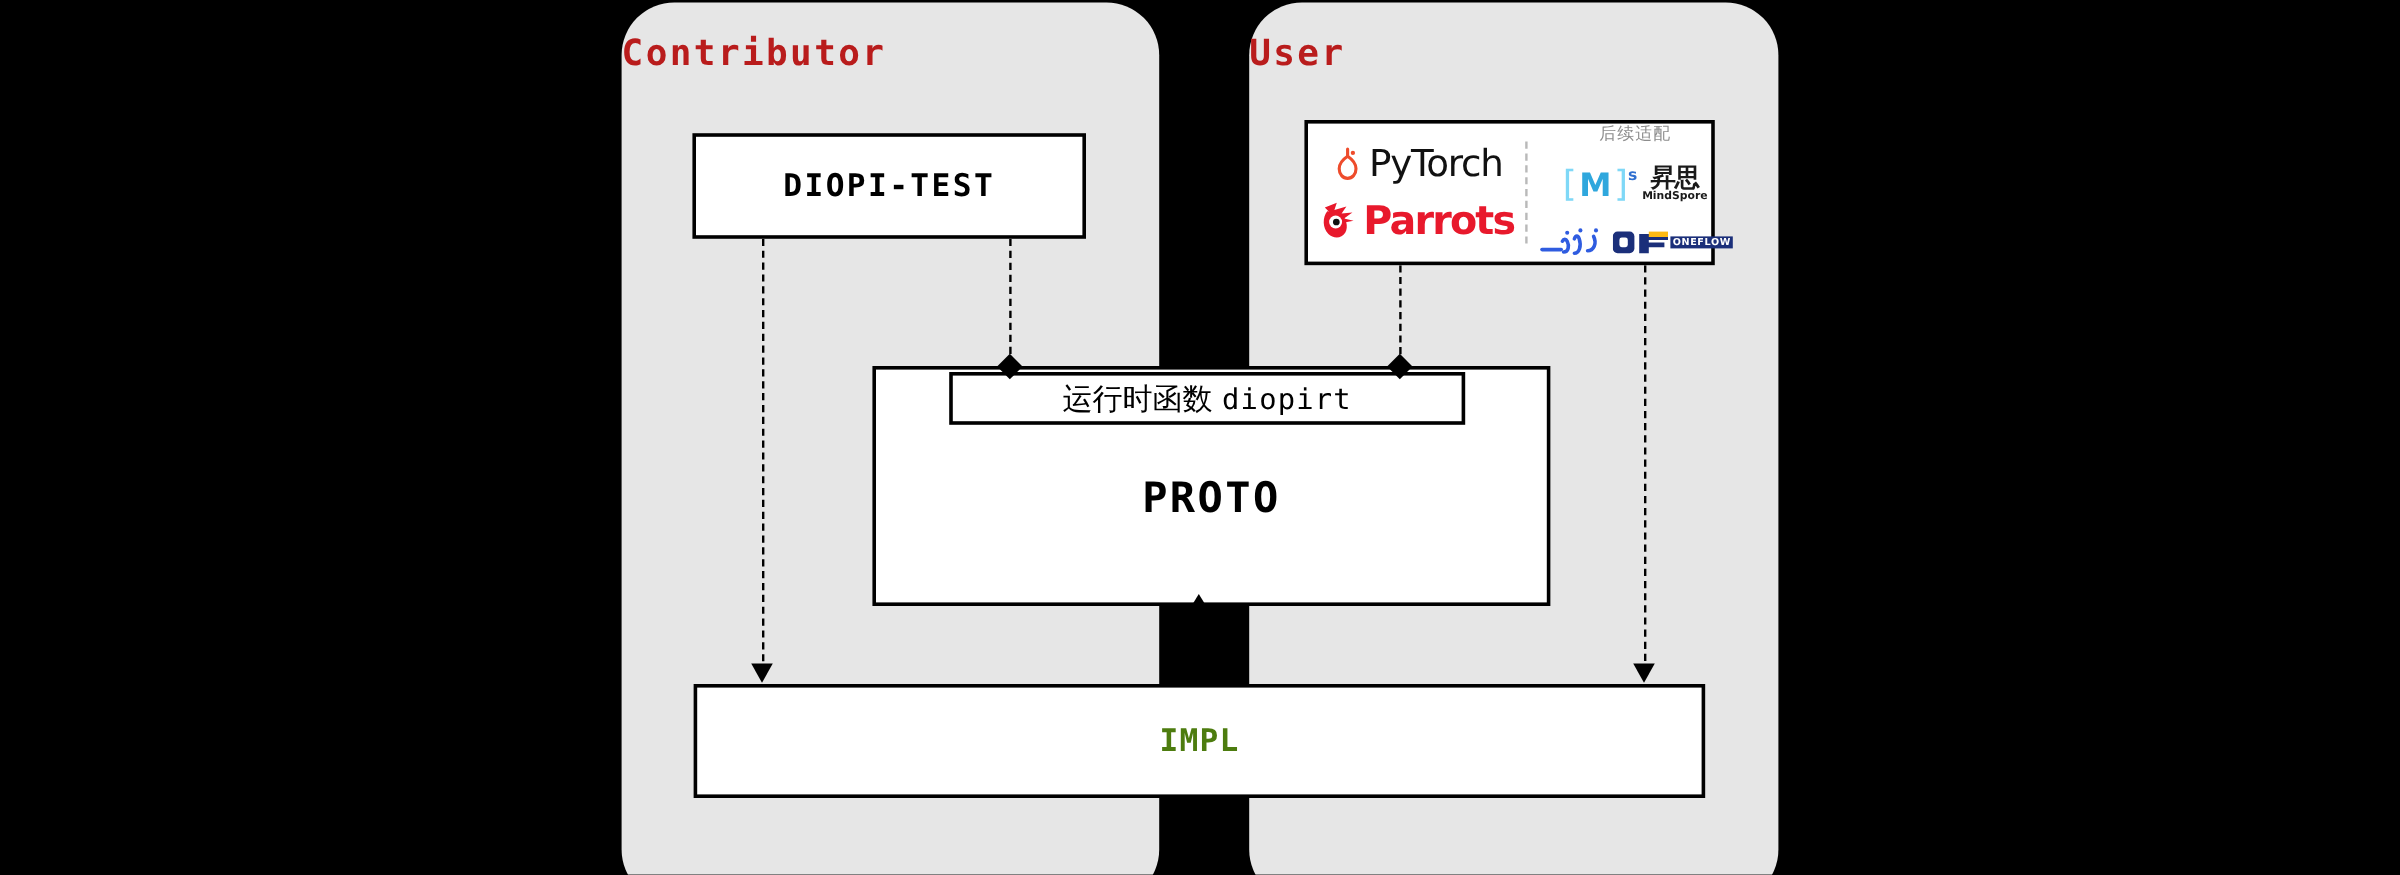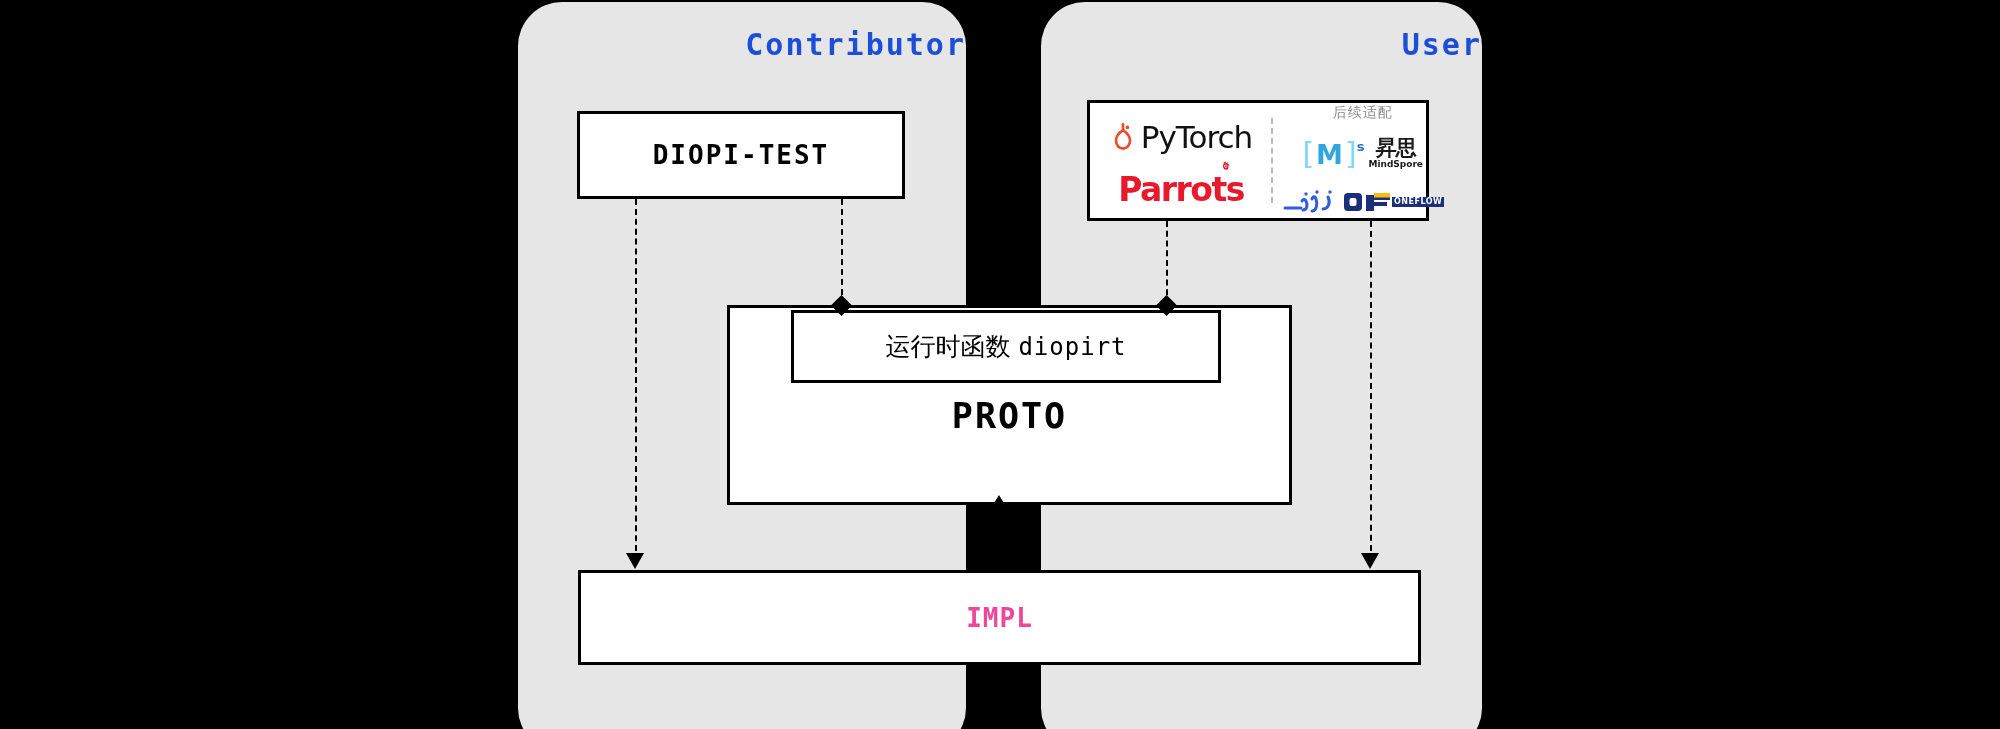--- a/index.html
+++ b/index.html
@@ -35,26 +35,26 @@
     left: 1041px;
     top: 2px;
     width: 441px;
     height: 750px;
   }
   .panel-title {
     position: absolute;
     top: 28px;
     left: 0;
     width: 100%;
-    text-align: right;
+    text-align: left;
     font-family: "DejaVu Sans Mono", "Liberation Mono", monospace;
     font-size: 30px;
     font-weight: 700;
     letter-spacing: 2px;
-    color: #1d4ed8;
+    color: #b91c1c;
     line-height: 1;
   }
 
   
   .box {
     position: absolute;
     background: #ffffff;
     border: 3px solid #000000;
     box-sizing: border-box;
     display: flex;
@@ -105,21 +105,21 @@
     font-family: "DejaVu Sans Mono", "Liberation Mono", monospace;
     font-size: 35px;
     font-weight: 700;
     letter-spacing: 2px;
   }
 
   #box-diopirt {
     left: 791px;
     top: 310px;
     width: 430px;
-    height: 73px;
+    height: 44px;
     z-index: 7;
   }
   #box-functions {
     left: 843px;
     top: 447px;
     width: 312px;
     height: 58px;
     z-index: 7;
   }
   .cjk-label {
@@ -136,21 +136,21 @@
   }
 
   #box-impl {
     left: 578px;
     top: 570px;
     width: 843px;
     height: 95px;
     z-index: 6;
   }
   #impl-label {
-    color: #ec4899;
+    color: #4d7c0f;
     font-family: "DejaVu Sans Mono", "Liberation Mono", monospace;
     font-size: 26px;
     font-weight: 700;
     letter-spacing: 1px;
   }
 
   
   .vline {
     position: absolute;
     width: 0;
@@ -235,24 +235,23 @@
     font-size: 31px;
     font-weight: 400;
     color: #111111;
     letter-spacing: -1px;
     line-height: 1;
   }
 
   
   .parrots-row {
     display: flex;
-    align-items: flex-end;
+    align-items: center;
     gap: 2px;
     height: 46px;
-    flex-direction: column;
   }
   .parrots-mark { width: 34px; height: 38px; }
   .parrots-word {
     font-family: "DejaVu Sans", "Liberation Sans", sans-serif;
     font-size: 33px;
     font-weight: 700;
     color: #e8192c;
     letter-spacing: -1.5px;
     line-height: 1;
   }

